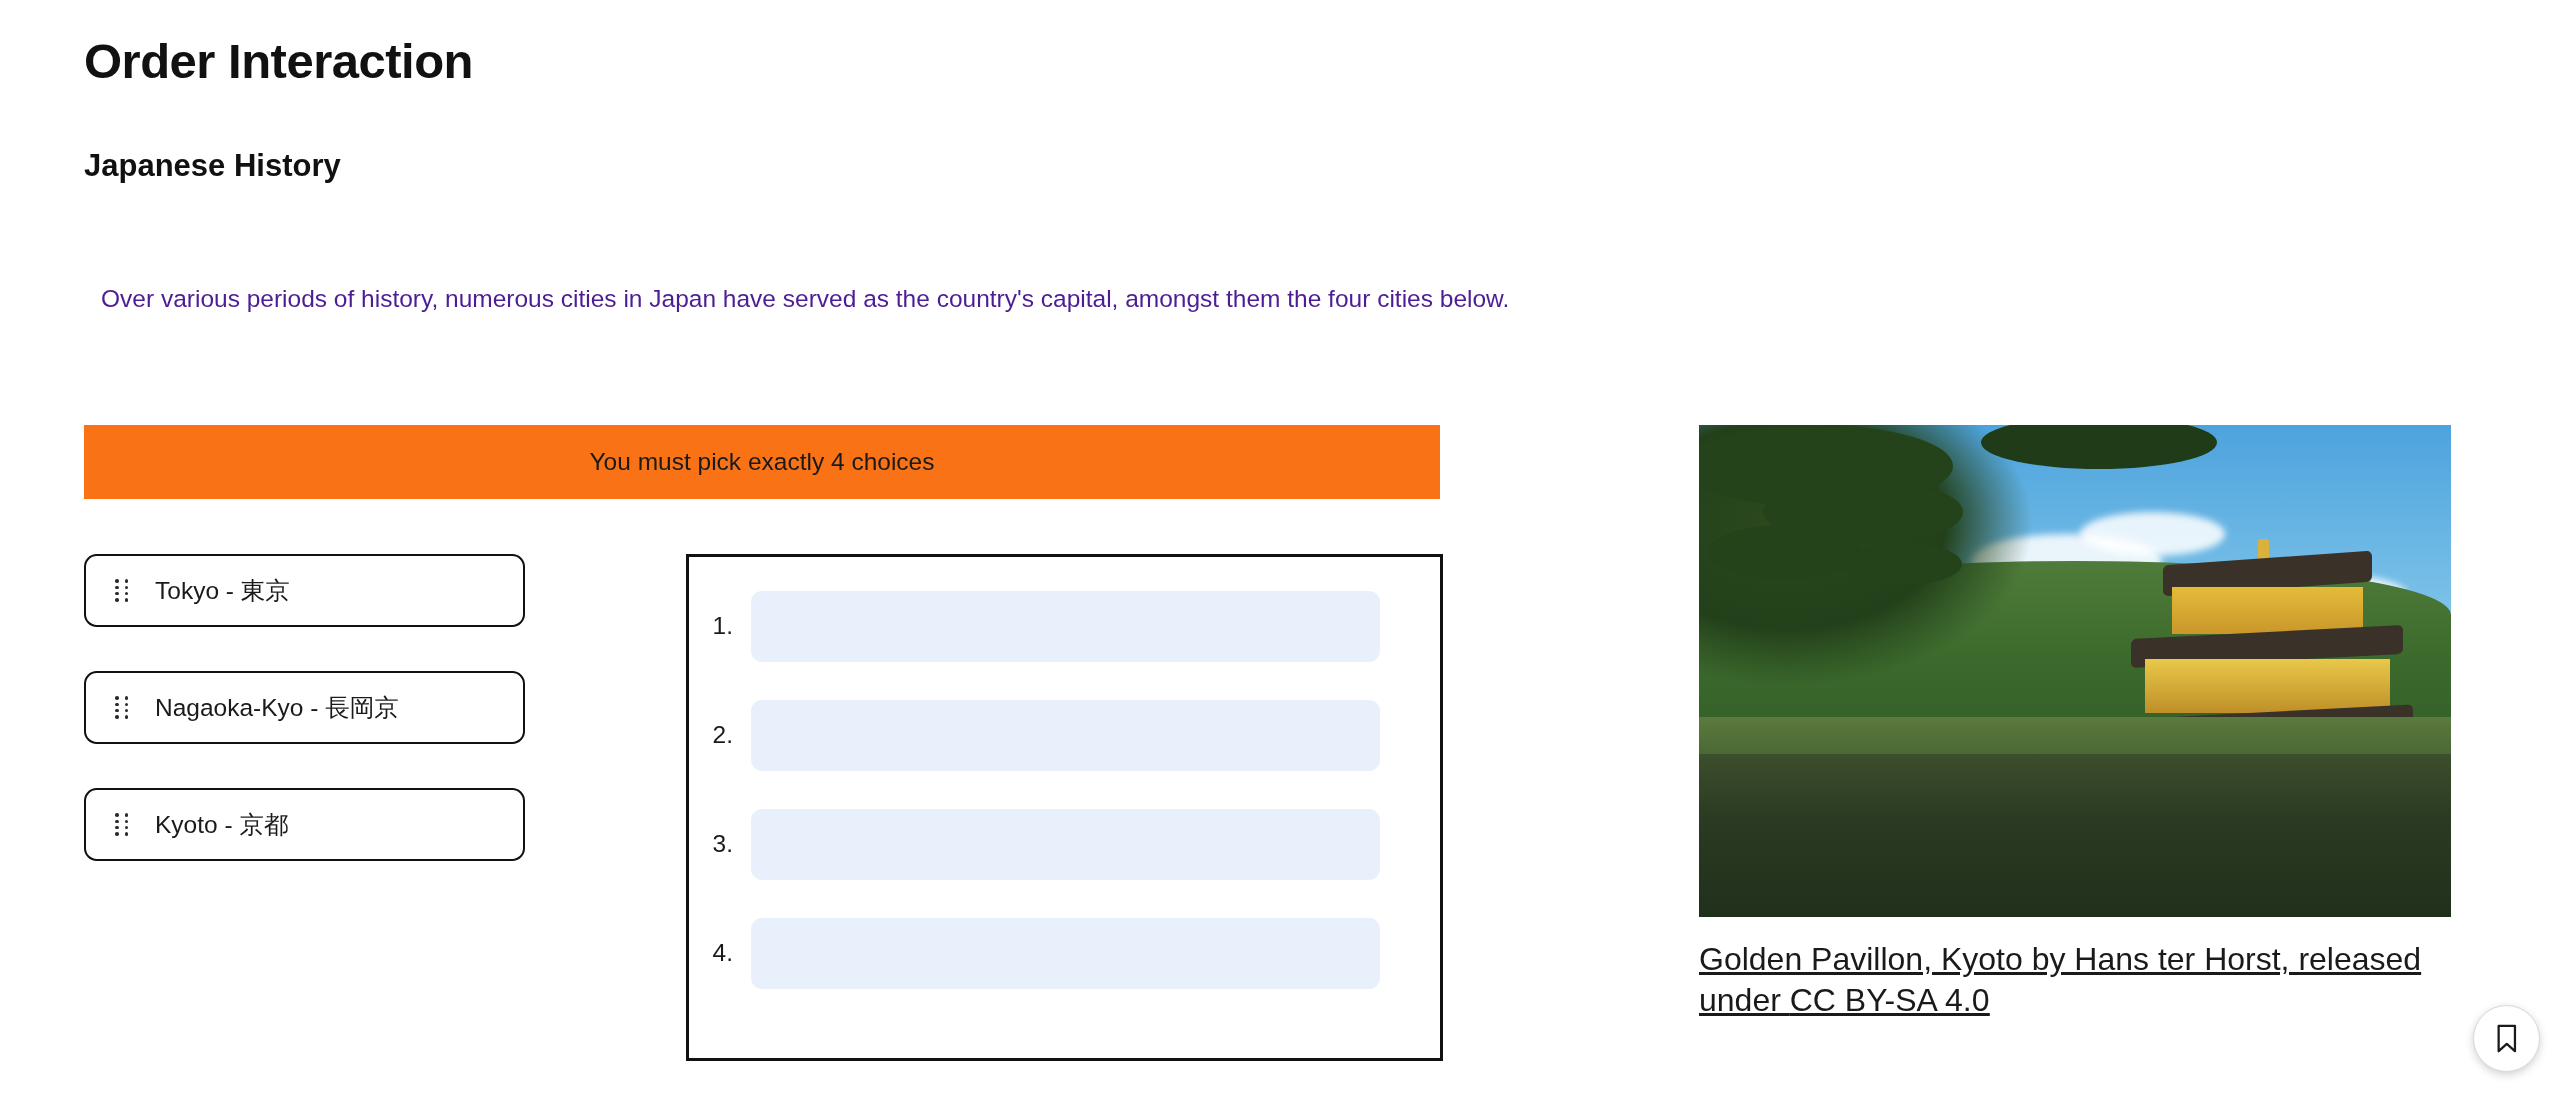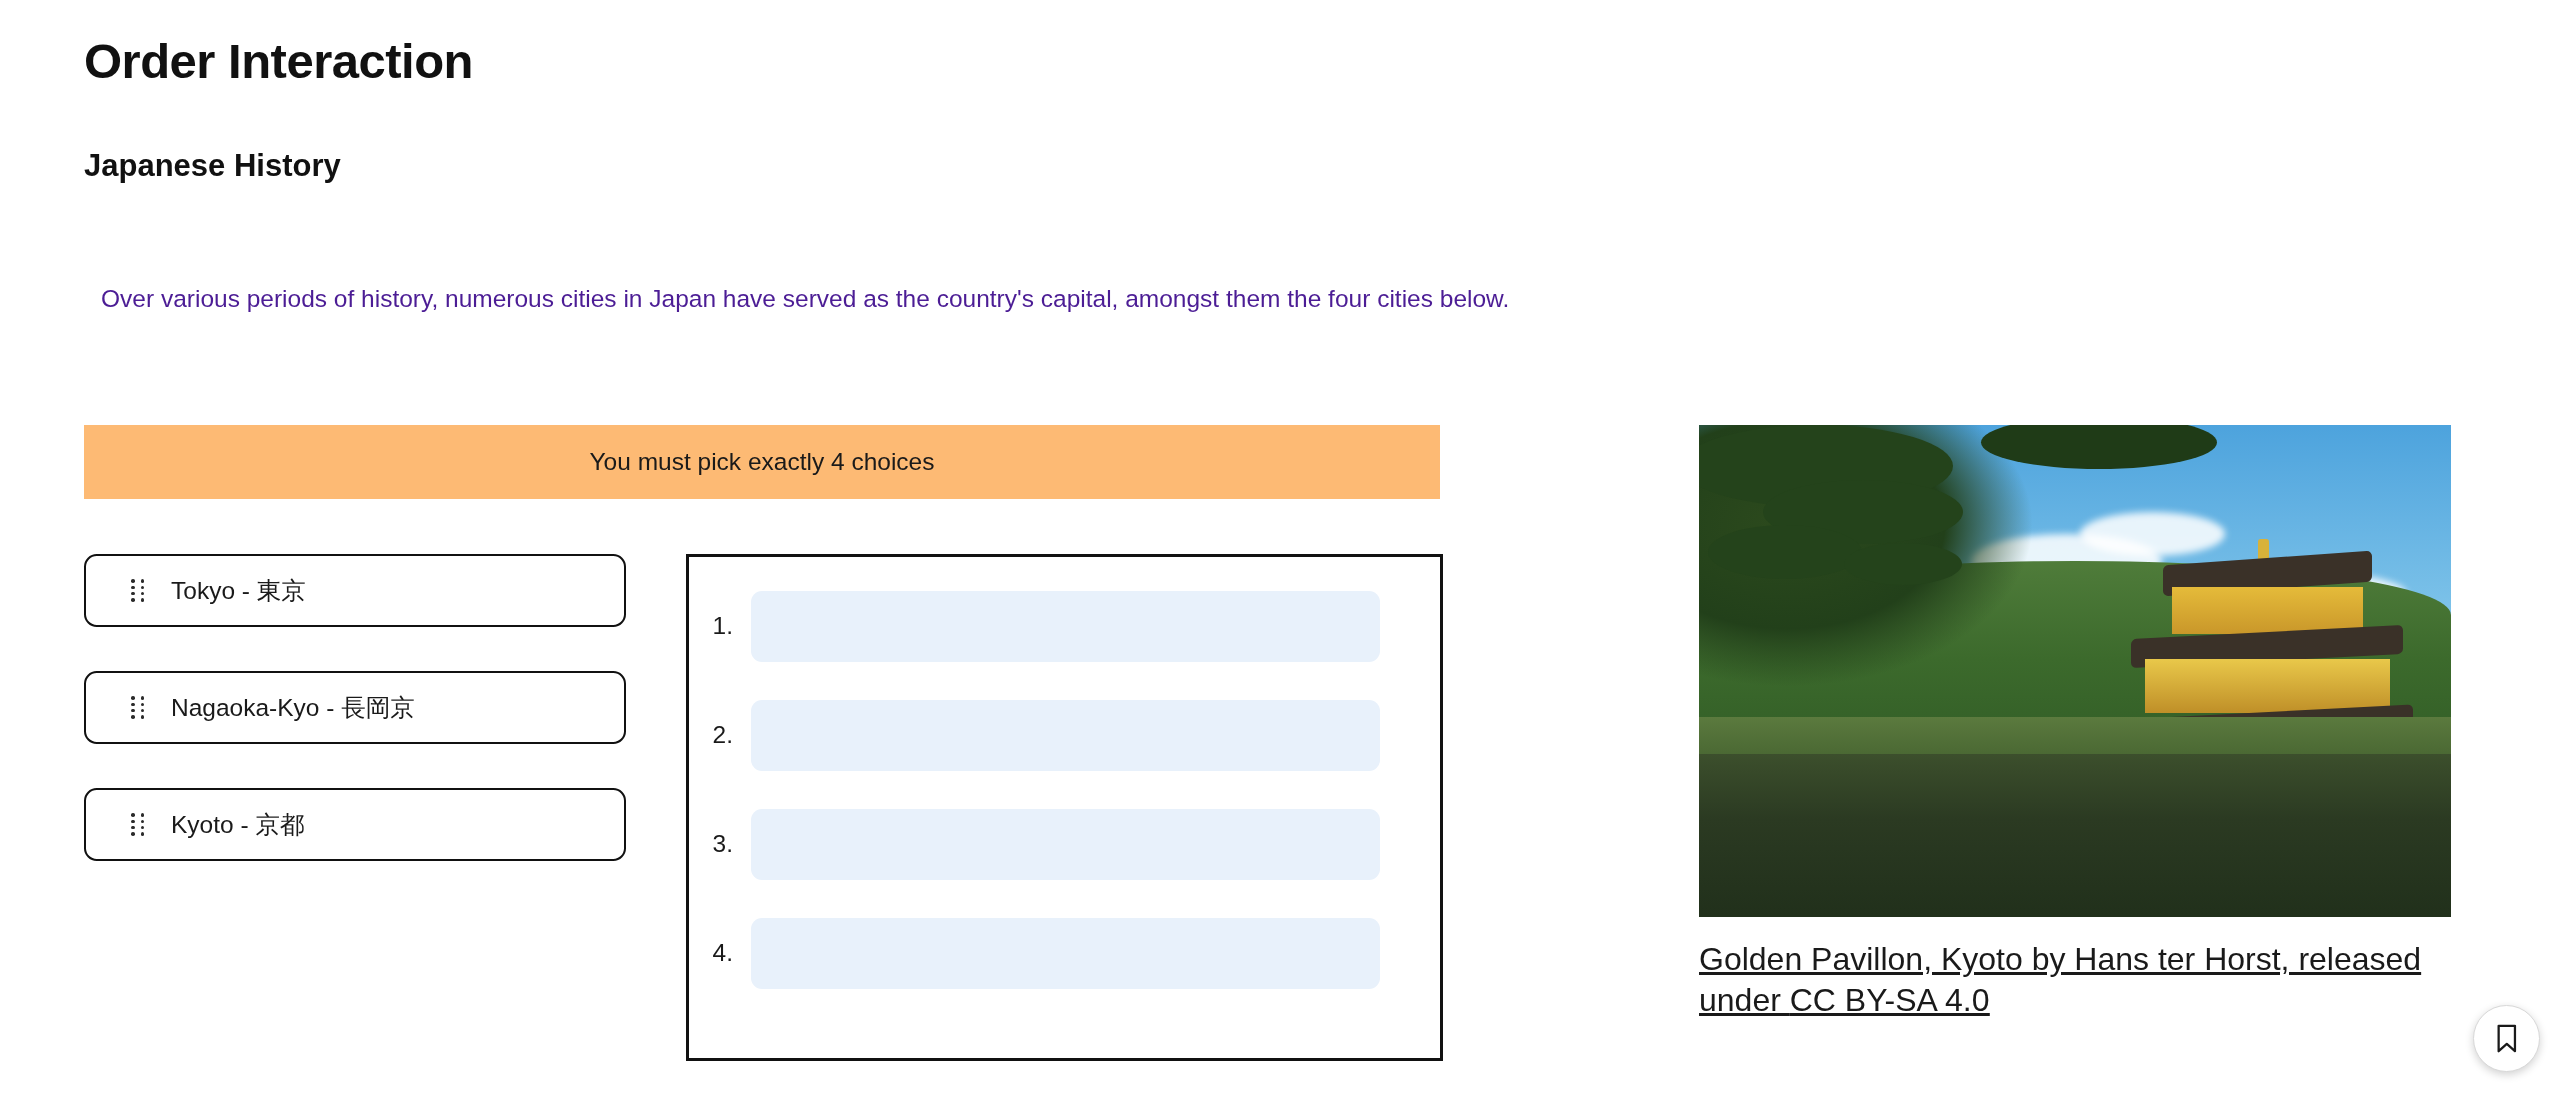--- a/index.html
+++ b/index.html
@@ -55,45 +55,44 @@
     color: #1a1a1a;
     margin: 0;
     white-space: nowrap;
   }
   .notice {
     position: absolute;
     left: 84px;
     top: 425px;
     width: 1356px;
     height: 74px;
-    background: #fdba74;
+    background: #f97316;
     display: flex;
     align-items: center;
     justify-content: center;
     font-size: 24.5px;
     color: #1a1a1a;
   }
   .source-list {
     position: absolute;
     left: 84px;
     top: 554px;
     width: 545px;
   }
   .choice {
     position: relative;
-    width: 542px;
+    width: 441px;
     height: 73px;
     border: 2.7px solid #111111;
     border-radius: 12.7px;
     background: #ffffff;
     display: flex;
     align-items: center;
     margin-bottom: 44px;
     cursor: grab;
-    padding-left: 16px;
   }
   .grip {
     width: 20px;
     height: 23.6px;
     margin-left: 29px;
     margin-right: 20px;
     display: grid;
     grid-template-columns: repeat(2, 5.4px);
     grid-template-rows: repeat(4, 3.6px);
     gap: 2.7px 4.5px;

